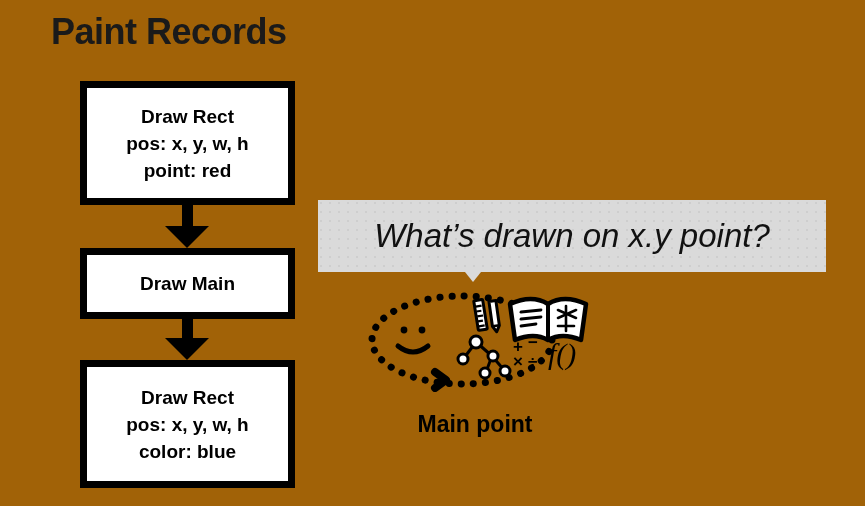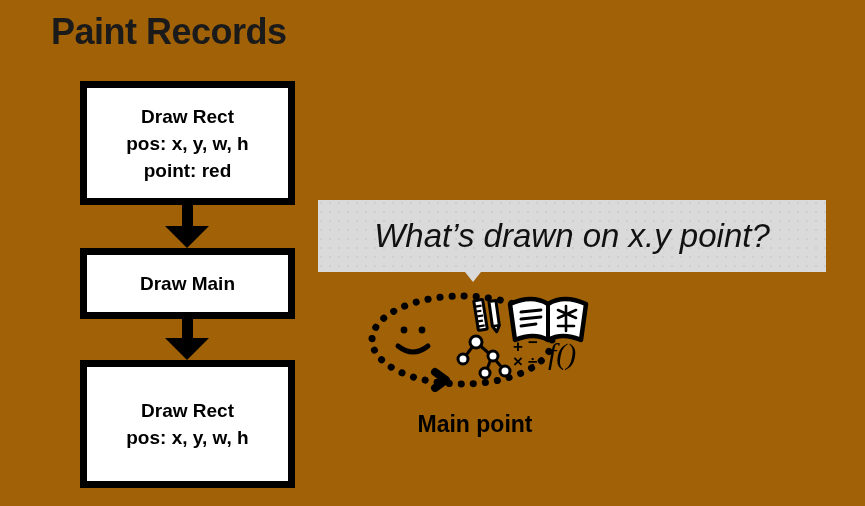--- a/index.html
+++ b/index.html
@@ -157,20 +157,21 @@
   </div>
 
   <div id="arrow-2" class="arrow">
     <div class="shaft"></div>
     <div class="head"></div>
   </div>
 
   <div id="box-3" class="rec-box">
     <div class="rec-line">Draw Rect</div>
     <div class="rec-line">pos: x, y, w, h</div>
+    <div class="rec-line">color: blue</div>
   </div>
 
   <div id="bubble">
     <div id="bubble-text">What’s drawn on x.y point?</div>
   </div>
   <div id="bubble-tail"></div>
 
   <div id="thinking">
     <svg width="228" height="104" viewBox="0 0 228 104" xmlns="http://www.w3.org/2000/svg">
 

